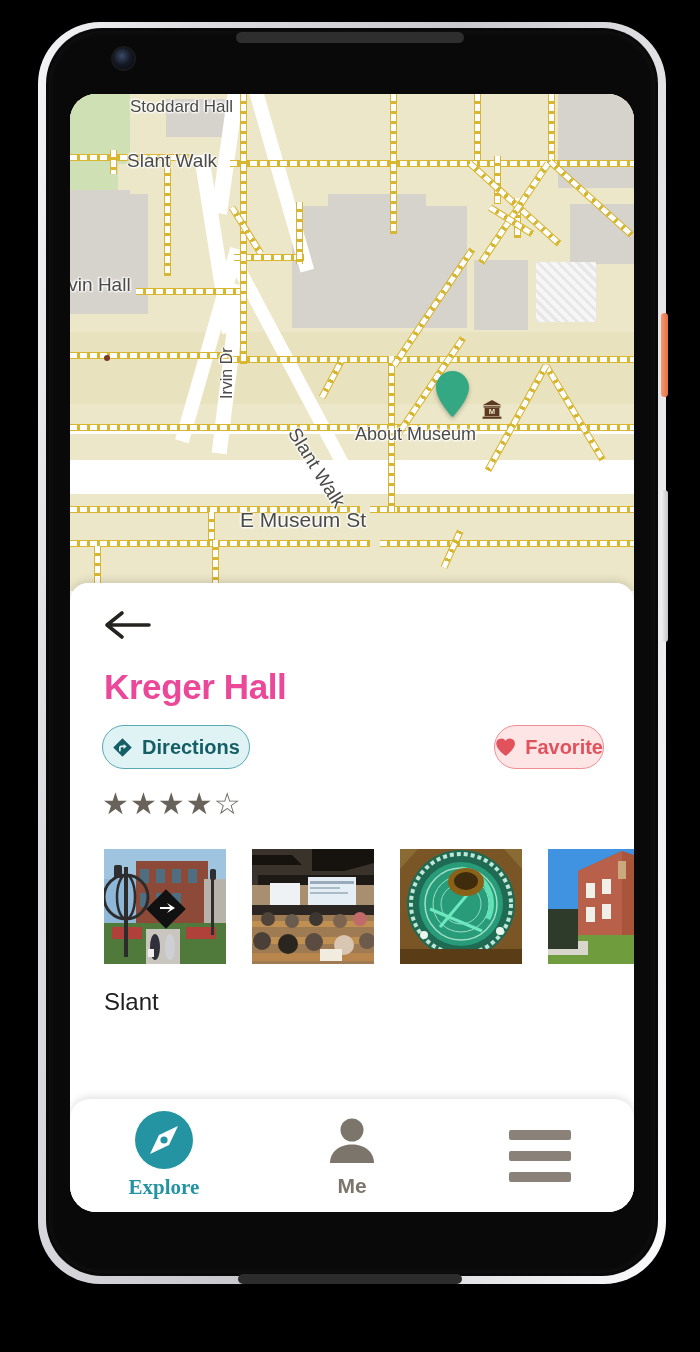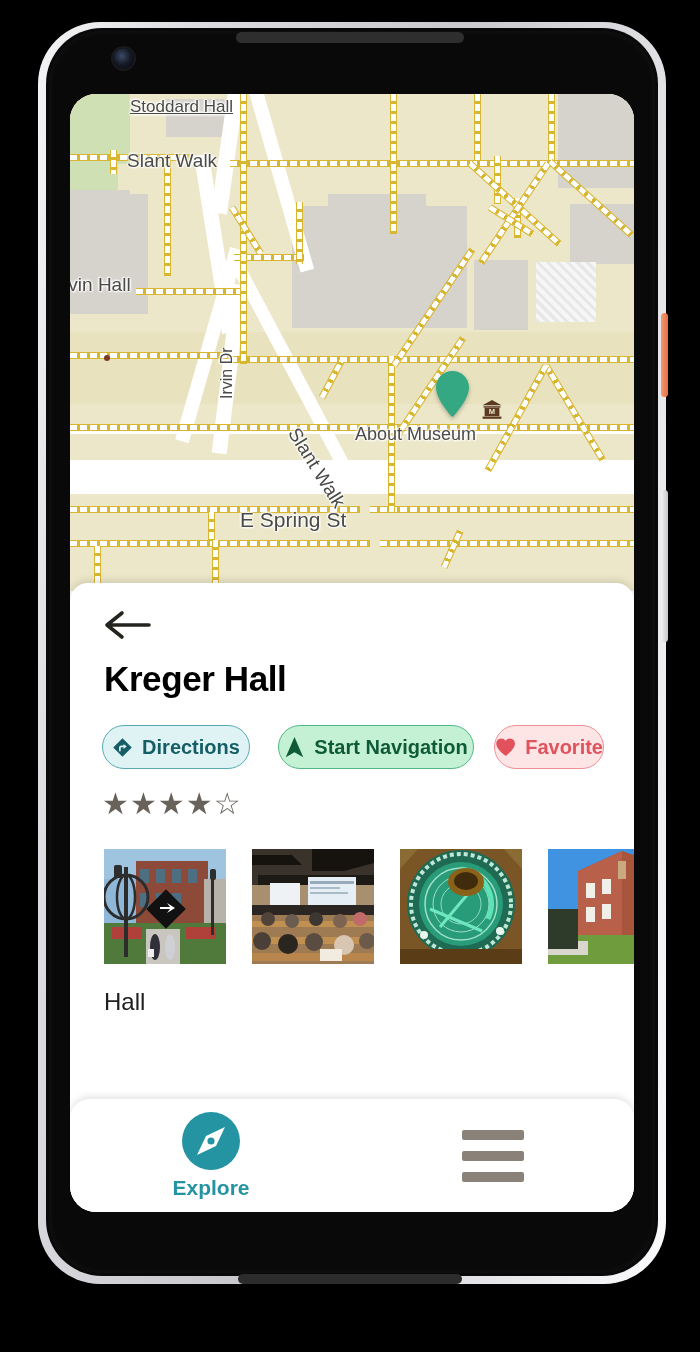--- a/index.html
+++ b/index.html
@@ -127,22 +127,22 @@
     border-radius:18px 18px 0 0;
     box-shadow:0 -2px 8px rgba(0,0,0,.14);
     overflow:hidden;
   }
   #back-button {
     position:absolute; left:34px; top:25px;
     width:48px; height:34px;
     cursor:pointer;
   }
   #place-title {
-    position:absolute; left:34px; top:76px;
-    font-size:35px; font-weight:bold; color:#000000;
+    position:absolute; left:34px; top:84px;
+    font-size:35px; font-weight:bold; color:#ec4899;
     letter-spacing:-.4px;
   }
   #action-row {
     position:absolute; left:32px; top:142px;
     width:502px; height:44px;
   }
   .action-btn {
     position:absolute; top:0; height:44px;
     display:flex; align-items:center; justify-content:center;
     gap:9px;
@@ -210,21 +210,21 @@
     box-shadow:0 -3px 7px rgba(0,0,0,.10);
     display:flex; align-items:center;
   }
   .nav-item {
     flex:1; height:100%;
     display:flex; flex-direction:column;
     align-items:center; justify-content:center;
     gap:6px; cursor:pointer;
   }
   .nav-label { font-size:21px; font-weight:bold; }
-  #nav-explore .nav-label { color:#2494a2; }
+  #nav-explore .nav-label { color:#2494a2;font-family:Liberation Serif, serif; }
   #nav-me .nav-label { color:#7c756b; }
   #menu-icon-bars { display:flex; flex-direction:column; gap:11px; }
   #menu-icon-bars i {
     display:block; width:62px; height:10px;
     background:#8a8278; border-radius:2px;
   }
 </style>
 </head>
 <body>
 
@@ -299,27 +299,27 @@
     <div class="path-d" style="left:324px;top:268px;width:140px;transform:rotate(-56deg);"></div>
     <div class="path-d" style="left:326px;top:340px;width:120px;transform:rotate(-56deg);"></div>
     <div class="path-d" style="left:476px;top:268px;width:110px;transform:rotate(59deg);"></div>
     <div class="path-d" style="left:476px;top:268px;width:120px;transform:rotate(119deg);"></div>
     <div class="path-d" style="left:252px;top:300px;width:42px;transform:rotate(-62deg);"></div>
     <div class="path-d" style="left:374px;top:470px;width:40px;transform:rotate(-66deg);"></div>
     <div class="path-d" style="left:162px;top:110px;width:54px;transform:rotate(58deg);"></div>
 
     <div style="position:absolute;left:34px;top:261px;width:6px;height:6px;border-radius:50%;background:#7a3a2a;"></div>
 
-    <div class="maplabel" style="left:60px;top:3px;font-size:17px;text-decoration:underline;">Stoddard Hall</div>
+    <div class="maplabel" style="left:60px;top:3px;font-size:17px;">Stoddard Hall</div>
     <div class="maplabel" style="left:57px;top:56px;font-size:19px;">Slant Walk</div>
     <div class="maplabel" style="left:-8px;top:180px;font-size:19px;">rvin Hall</div>
     <div class="maplabel" style="left:148px;top:305px;font-size:16px;transform:rotate(-90deg);transform-origin:0 0;">Irvin Dr</div>
     <div class="maplabel" style="left:232px;top:330px;font-size:19px;transform:rotate(58deg);transform-origin:0 0;">Slant Walk</div>
     <div class="maplabel" style="left:285px;top:330px;font-size:18px;">About Museum</div>
-    <div class="maplabel" style="left:170px;top:414px;font-size:21px;">E Spring St</div>
+    <div class="maplabel" style="left:170px;top:414px;font-size:21px;">E Museum St</div>
 
     <svg id="map-pin" viewBox="0 0 35 48">
       <path d="M17.5 1C8.4 1 1 8.3 1 17.3c0 11.9 14.1 27.3 15.2 28.6a1.7 1.7 0 0 0 2.6 0C19.9 44.6 34 29.2 34 17.3 34 8.3 26.6 1 17.5 1z" fill="#33a883"></path>
     </svg>
 
     <svg id="museum-poi" viewBox="0 0 24 24">
       <path d="M12 2 2.5 7.2h19L12 2z" fill="#5c3a22"></path>
       <rect x="3.6" y="8.2" width="16.8" height="1.5" fill="#5c3a22"></rect>
       <rect x="4.6" y="10" width="14.8" height="8.2" fill="#5c3a22"></rect>
       <rect x="2.6" y="18.6" width="18.8" height="2.2" fill="#5c3a22"></rect>
@@ -339,26 +339,20 @@
 
       <div class="action-btn" id="directions-button">
         <svg width="21" height="21" viewBox="0 0 24 24">
           <path d="M12 1.4 22.6 12 12 22.6 1.4 12z" fill="#165e66"></path>
           <path d="M9 15.5v-3.2a1.6 1.6 0 0 1 1.6-1.6h4.2" stroke="#dff3f5" stroke-width="2" fill="none" stroke-linecap="round"></path>
           <path d="M13.2 7.9 16.7 10.8 13.2 13.6z" fill="#dff3f5"></path>
         </svg>
         <span>Directions</span>
       </div>
 
-      <div class="action-btn" id="start-navigation-button">
-        <svg width="21" height="23" viewBox="0 0 24 26">
-          <path d="M12 1 22 24 12 18.4 2 24z" fill="#0f5b38"></path>
-        </svg>
-        <span>Start Navigation</span>
-      </div>
 
       <div class="action-btn" id="favorite-button">
         <svg width="22" height="20" viewBox="0 0 24 22">
           <path d="M12 21S1.4 13.6 1.4 7.3A5.9 5.9 0 0 1 12 3.8 5.9 5.9 0 0 1 22.6 7.3C22.6 13.6 12 21 12 21z" fill="#e2525c"></path>
         </svg>
         <span>Favorite</span>
       </div>
     </div>
 
     <div id="rating-row">
@@ -478,33 +472,40 @@
           <rect x="0" y="86" width="122" height="29" fill="#6f9d3e"></rect>
           <rect x="0" y="92" width="40" height="14" fill="#d8d6cd"></rect>
           <rect x="0" y="60" width="30" height="40" fill="#2e3a2a"></rect>
           <rect x="70" y="12" width="8" height="18" fill="#caa97e"></rect>
           <rect x="112" y="16" width="10" height="16" fill="#caa97e"></rect>
         </svg>
       </div>
 
     </div>
 
-    <div id="about-heading">Hall</div>
+    <div id="about-heading">Slant</div>
 
     <div id="bottom-nav">
 
       <div class="nav-item" id="nav-explore">
         <svg width="58" height="58" viewBox="0 0 58 58">
           <circle cx="29" cy="29" r="29" fill="#2494a2"></circle>
           <path d="M43 15 24 24 15 43 34 34z" fill="#ffffff"></path>
           <circle cx="29" cy="29" r="3.6" fill="#2494a2"></circle>
         </svg>
         <span class="nav-label">Explore</span>
       </div>
 
+      <div class="nav-item" id="nav-me">
+        <svg width="54" height="54" viewBox="0 0 54 54">
+          <circle cx="27" cy="16" r="11.5" fill="#7c756b"></circle>
+          <path d="M5 49c0-11.6 9.9-18.6 22-18.6S49 37.4 49 49z" fill="#7c756b"></path>
+        </svg>
+        <span class="nav-label">Me</span>
+      </div>
 
       <div class="nav-item" id="nav-menu">
         <div id="menu-icon-bars">
           <i></i>
             <i></i>
             <i></i>
         </div>
       </div>
 
     </div>

